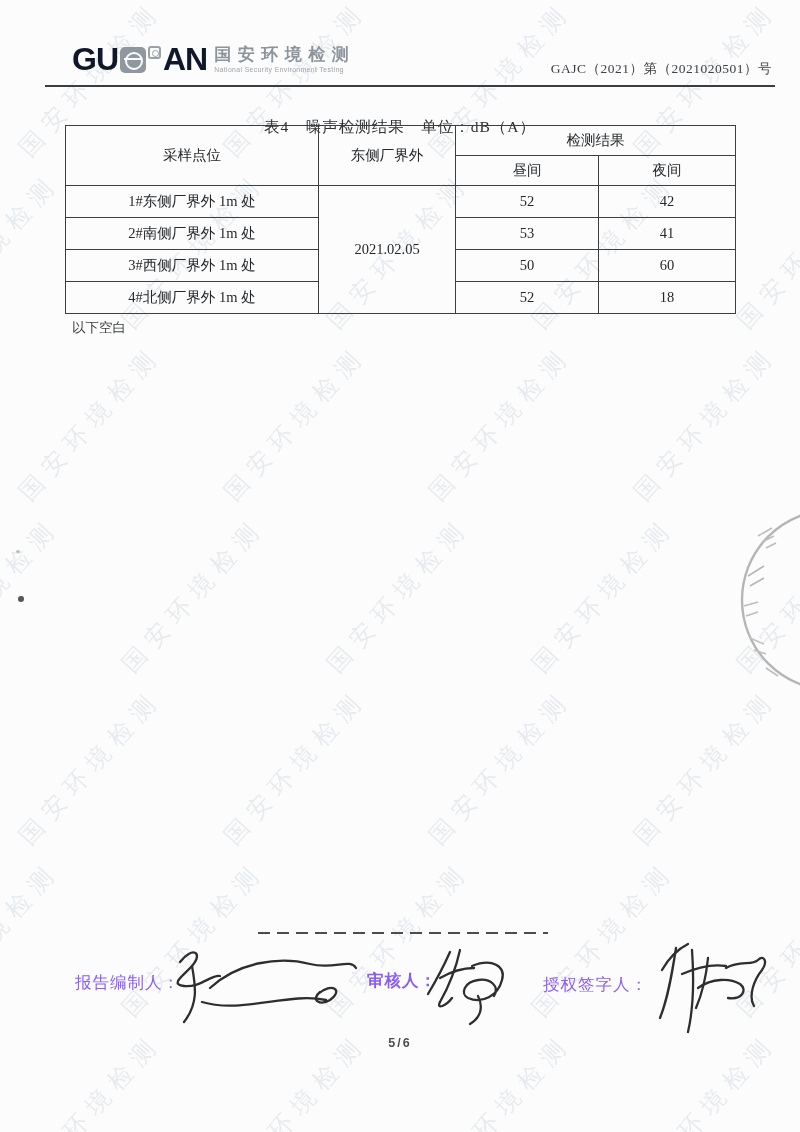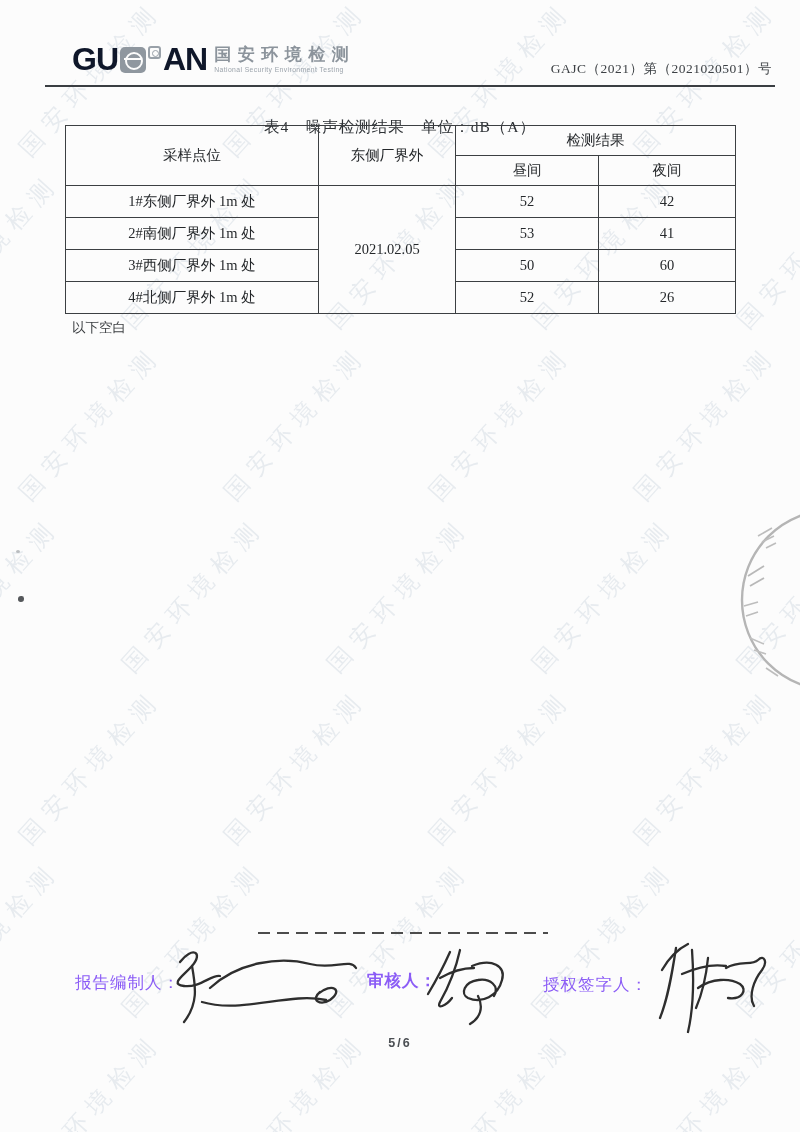--- a/index.html
+++ b/index.html
@@ -206,21 +206,21 @@
           <td>41</td>
         </tr>
         <tr>
           <td>3#西侧厂界外 1m 处</td>
           <td>50</td>
           <td>60</td>
         </tr>
         <tr>
           <td>4#北侧厂界外 1m 处</td>
           <td>52</td>
-          <td>26</td>
+          <td>18</td>
         </tr>
       </tbody>
     </table>
 
     <div class="blank-note">以下空白</div>
 
     <svg class="seal" width="82" height="210" viewBox="0 0 82 210">
       <circle cx="114" cy="102" r="90" fill="none" stroke="#b5b5b5" stroke-width="2.4"></circle>
       <path d="M40,38 l14,-8 m-10,14 l12,-6 m-8,12 l10,-5" stroke="#bdbdbd" stroke-width="1.6" fill="none"></path>
       <path d="M30,78 l16,-10 m-14,20 l14,-8" stroke="#b8b8b8" stroke-width="1.8" fill="none"></path>

